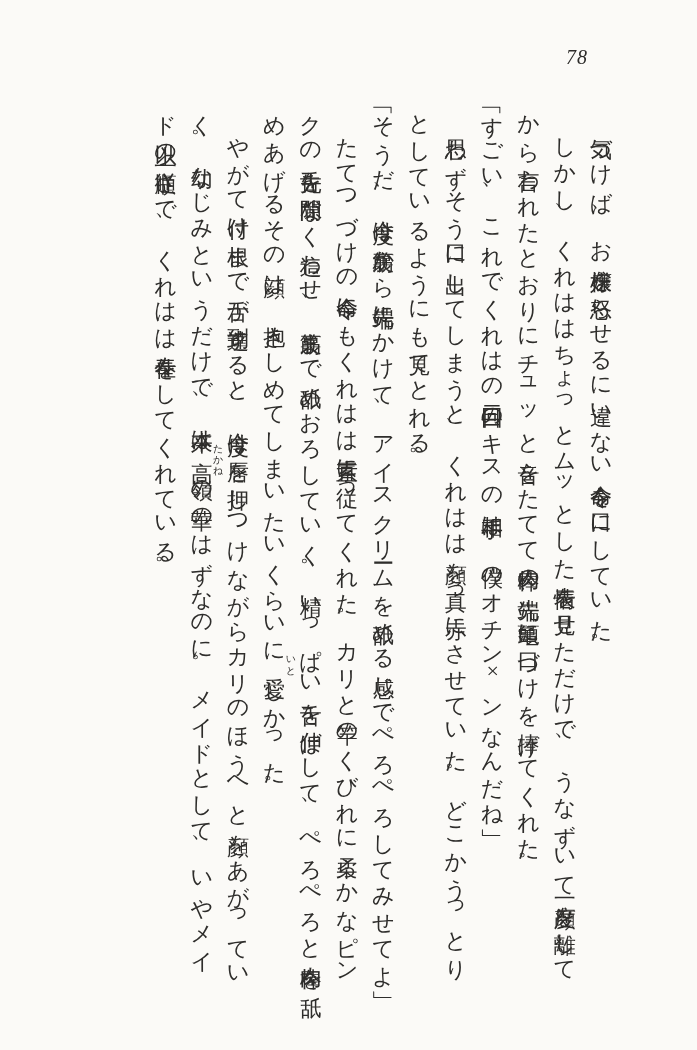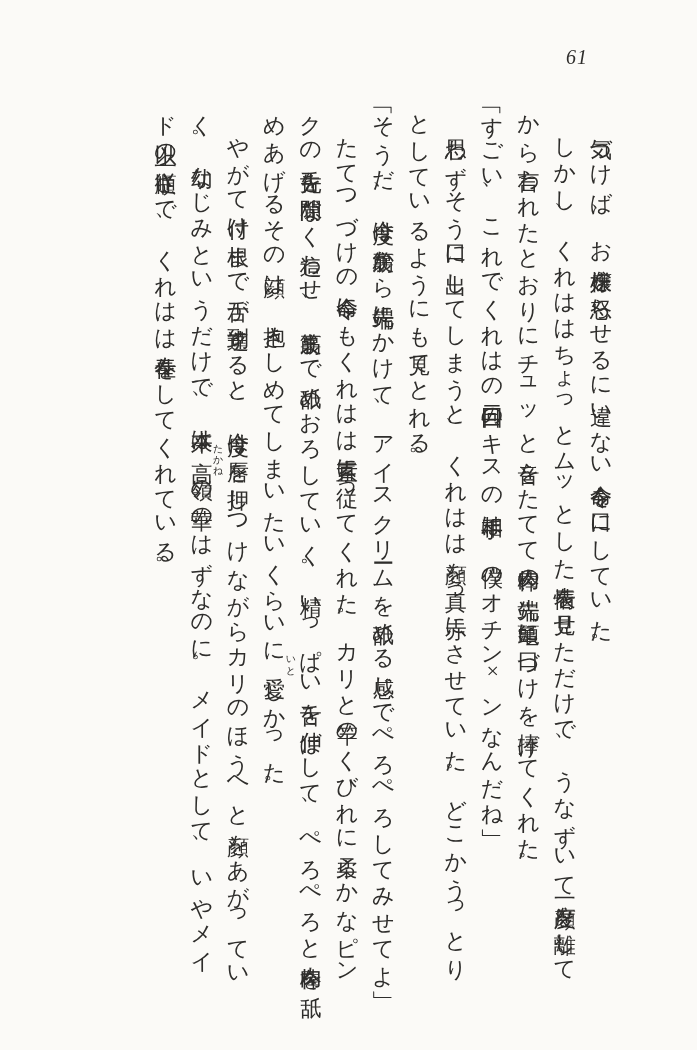--- a/index.html
+++ b/index.html
@@ -44,21 +44,21 @@
   rt {
     font-size: 10px;
     letter-spacing: 0;
     line-height: 1;
   }
 </style>
 </head>
 <body style="background: rgb(251, 250, 247); color: rgb(46, 45, 43);">
 
 <div class="book-page">
-  <div class="page-number">61</div>
+  <div class="page-number">78</div>
   <div class="text-block">
       <p class="para indent">気づけば、お嬢様を怒らせるに違いない命令を口にしていた。</p>
       <p class="para indent">しかし、くれははちょっとムッとした表情を見せただけで、うなずいて一度顔を離してから言われたとおりにチュッと音をたてて肉棒の先端、亀頭に口づけを捧げてくれた。</p>
       <p class="para">「すごい、これでくれはの二回目のキスの相手は、僕のオチン×ンなんだね」</p>
       <p class="para indent">思わずそう口に出してしまうと、くれはは顔を真っ赤にさせていた。どこかうっとりとしているようにも見てとれる。</p>
       <p class="para">「そうだ、今度は裏筋から先端にかけて、アイスクリームを舐める感じでぺろぺろしてみせてよ」</p>
       <p class="para indent">たてつづけの命令にもくれはは素直に従ってくれた。カリと竿のくびれに柔らかなピンクの舌先を隙間なく這わせ、裏筋まで舐めおろしていく。精いっぱい舌を伸ばして、ぺろぺろと肉棒を舐めあげるその顔は、抱きしめてしまいたいくらいに<ruby>愛<rt>いと</rt></ruby>しかった。</p>
       <p class="para indent">やがて付け根まで舌が到達すると、今度は唇を押しつけながらカリのほうへと顔をあがっていく。幼なじみというだけで、本来は<ruby>高嶺<rt>たかね</rt></ruby>の華のはずなのに。メイドとして、いやメイド以上の従順さで、くれはは奉仕をしてくれている。</p>
     </div>
 </div>

